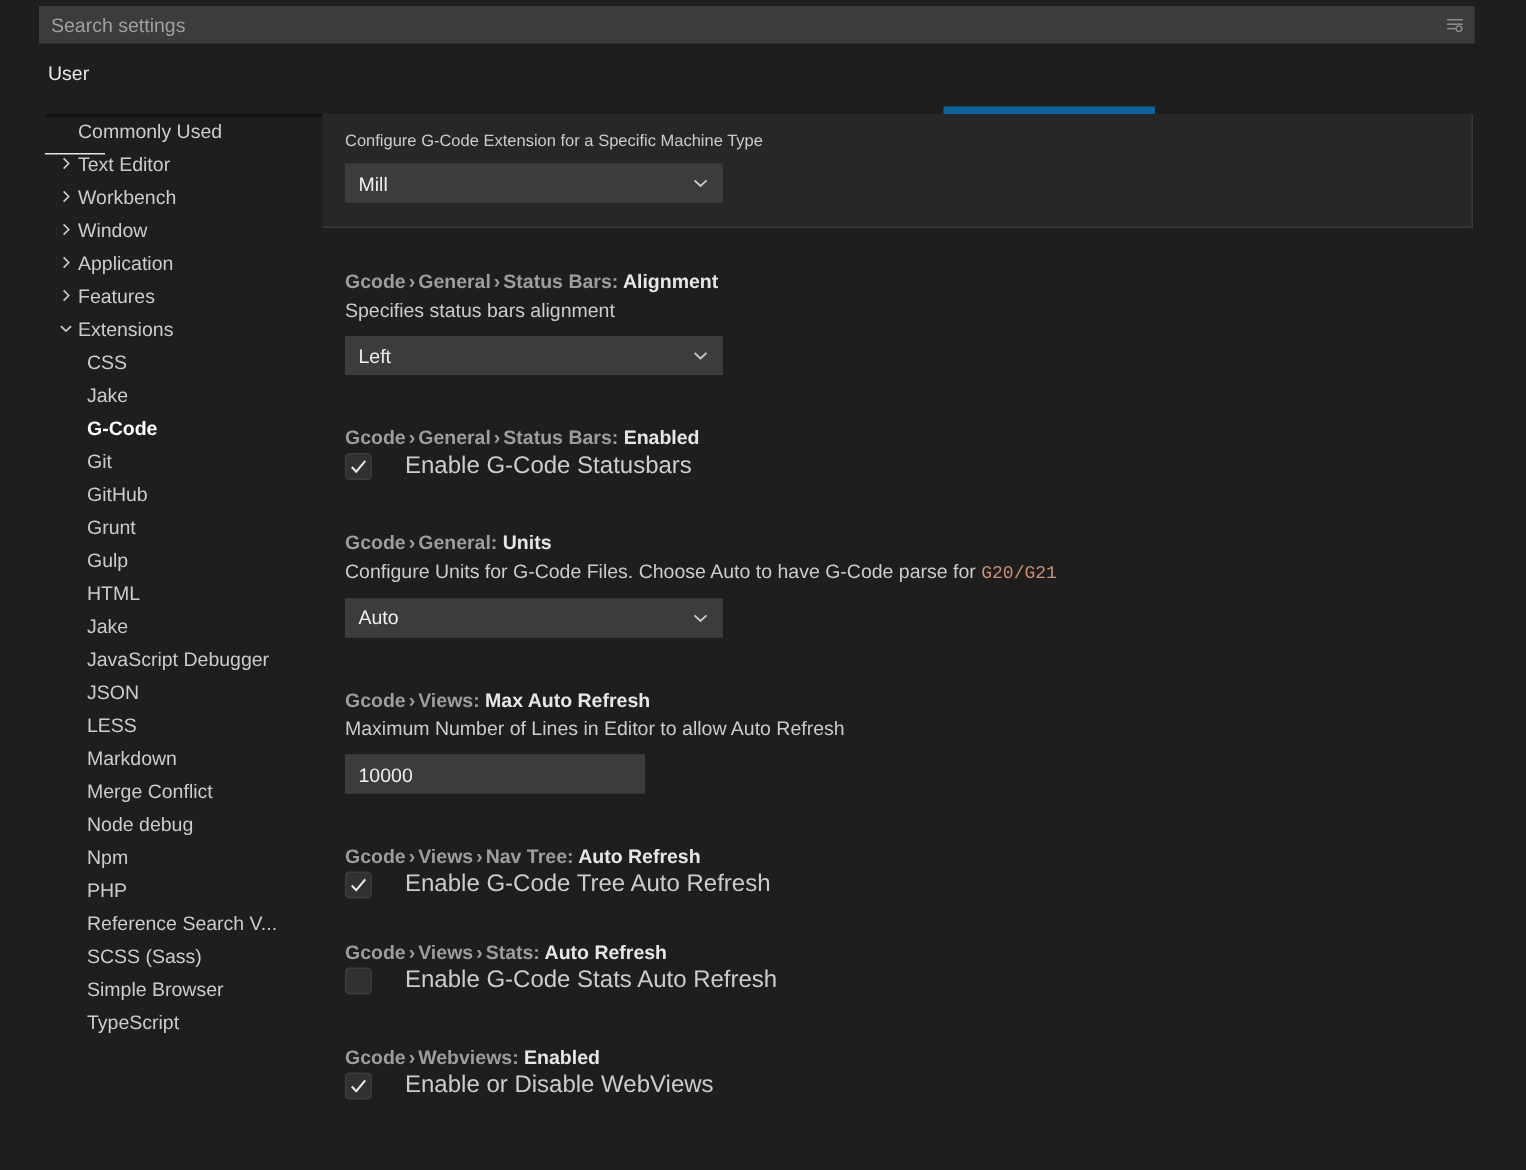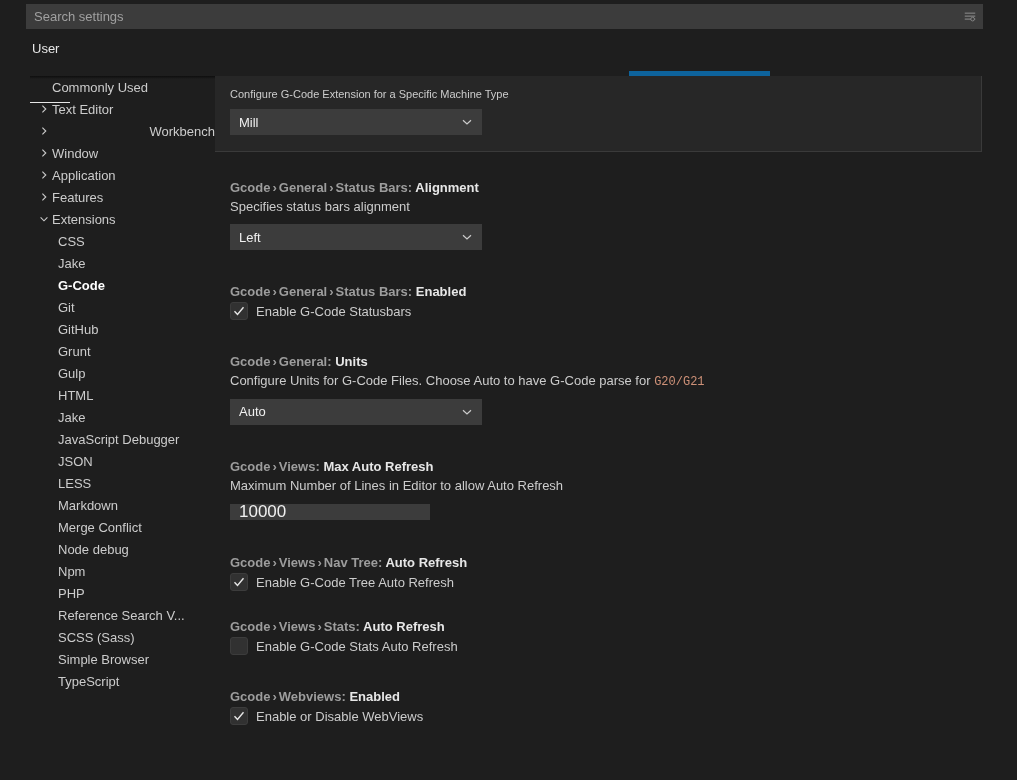--- a/index.html
+++ b/index.html
@@ -186,25 +186,25 @@
     border: 1px solid #3c3c3c;
   }
   .select .chev {
     position: absolute;
     right: 8px; top: 50%;
     transform: translateY(-50%);
     display: flex;
   }
   .text-input {
     width: 200px;
-    height: 16px;
+    height: 26px;
     background: #3c3c3c;
     border: 1px solid #3c3c3c;
     color: #f0f0f0;
-    font-size: 17px;
+    font-size: 13px;
     padding: 0 8px;
     outline: none;
     font-family: "Liberation Sans", "DejaVu Sans", sans-serif;
   }
 
   .checkbox-row {
     display: flex;
     align-items: center;
     gap: 8px;
   }
@@ -213,22 +213,23 @@
     background: #313131;
     border: 1px solid #3c3c3c;
     border-radius: 3px;
     display: flex;
     align-items: center;
     justify-content: center;
     cursor: pointer;
     flex: 0 0 18px;
   }
   .checkbox-label {
-    font-size: 13px;
+    font-size: 16px;
     color: #cccccc;
+    margin-left: 14px;
   }
   .sp-lg { height: 34px; }
   .sp-md { height: 28px; }
 </style>
 </head>
 <body>
 
 <div class="search-row">
   <div class="search-box">
     <input class="search-input" type="text" placeholder="Search settings" style="">
@@ -257,21 +258,21 @@
         <span>Commonly Used</span>
       </div>
       <div class="toc-item lvl0" style="padding-left: 36px;">
         <span class="twisty">
           <svg width="10" height="10" viewBox="0 0 10 10">
             <path d="M3.4 1.6 L6.8 5 L3.4 8.4" fill="none" stroke="#cccccc" stroke-width="1.1"></path>
           </svg>
         </span>
         <span>Text Editor</span>
       </div>
-      <div class="toc-item lvl0" style="padding-left: 36px; justify-content: space-between;">
+      <div class="toc-item lvl0" style="padding-left: 36px;">
         <span class="twisty">
           <svg width="10" height="10" viewBox="0 0 10 10">
             <path d="M3.4 1.6 L6.8 5 L3.4 8.4" fill="none" stroke="#cccccc" stroke-width="1.1"></path>
           </svg>
         </span>
         <span>Workbench</span>
       </div>
       <div class="toc-item lvl0" style="padding-left: 36px;">
         <span class="twisty">
           <svg width="10" height="10" viewBox="0 0 10 10">

